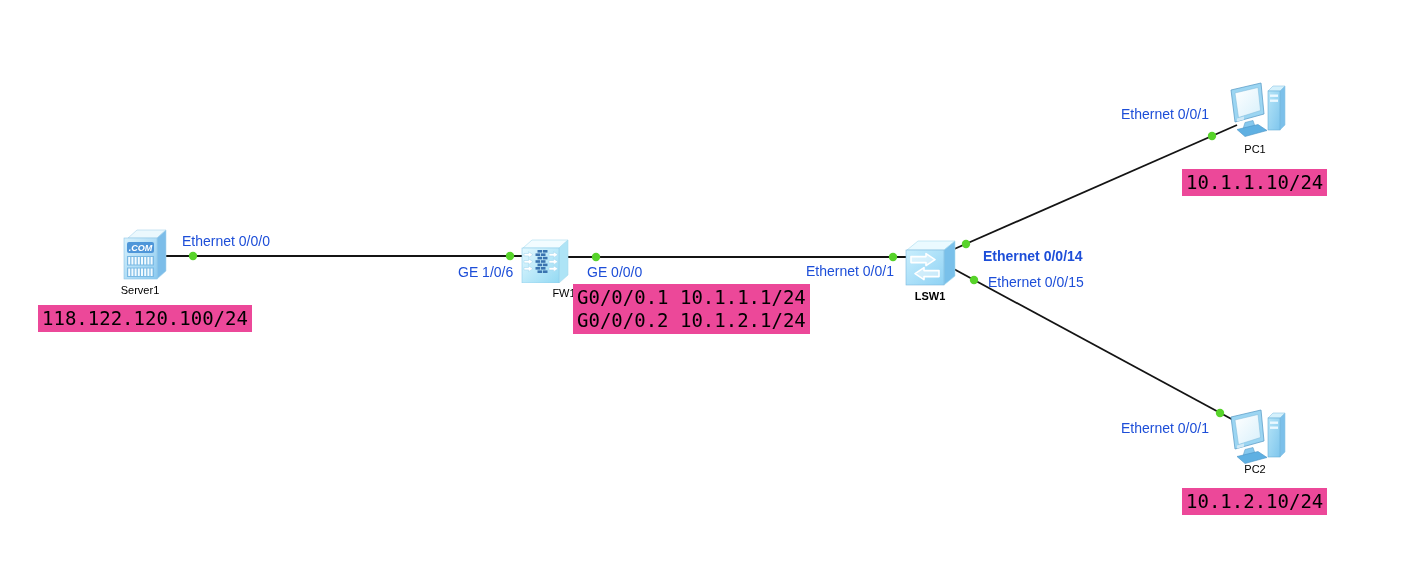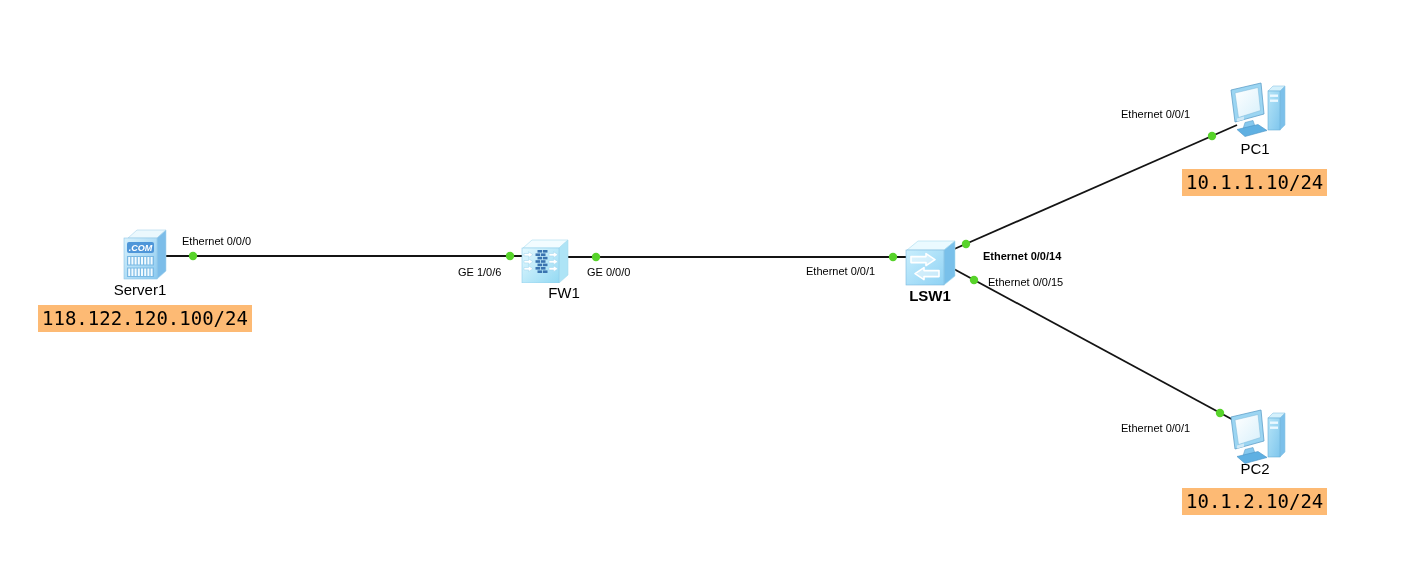--- a/index.html
+++ b/index.html
@@ -3,30 +3,30 @@
 <meta charset="utf-8">
 <style>
   html,body{margin:0;padding:0;background:#fff;}
   #canvas{
     position:relative;width:1402px;height:573px;background:#ffffff;
     font-family:"Liberation Sans",sans-serif;overflow:hidden;
   }
   #wires{position:absolute;left:0;top:0;width:1402px;height:573px;}
   .device{position:absolute;}
   .port-label{
-    position:absolute;font-size:11px;line-height:16px;color:#000000;
+    position:absolute;font-size:14px;line-height:16px;color:#1d4ed8;
     white-space:nowrap;
   }
   .device-name{
-    position:absolute;font-size:15px;line-height:16px;color:#000;
+    position:absolute;font-size:11px;line-height:16px;color:#000;
     text-align:center;white-space:nowrap;
   }
   .ip-note{
     position:absolute;font-family:"DejaVu Sans Mono","Liberation Mono",monospace;
-    font-size:19px;line-height:23px;color:#000;background:#fdba74;
+    font-size:19px;line-height:23px;color:#000;background:#ec4899;
     padding:2px 4px;white-space:pre;
   }
 </style>
 </head>
 <body>
 
 <div id="canvas">
 
   <svg id="wires">
     <g stroke="#141414" stroke-width="1.8" fill="none">
@@ -123,20 +123,21 @@
         <path d="M3,28.5 h4.5 v-1.8 l4.5,3 l-4.5,3 v-1.8 h-4.5 z"></path>
         <path d="M28,14.5 h4.5 v-1.8 l4.5,3 l-4.5,3 v-1.8 h-4.5 z"></path>
         <path d="M28,21.5 h4.5 v-1.8 l4.5,3 l-4.5,3 v-1.8 h-4.5 z"></path>
         <path d="M28,28.5 h4.5 v-1.8 l4.5,3 l-4.5,3 v-1.8 h-4.5 z"></path>
       </g>
     </svg>
   </div>
   <div class="device-name" style="left:526px;top:285px;width:42px;margin-left:17px;">FW1</div>
   <div class="port-label" style="left:458px;top:264px;">GE 1/0/6</div>
   <div class="port-label" style="left:587px;top:264px;">GE 0/0/0</div>
+  <div class="ip-note" style="left:573px;top:284px;"><span>G0/0/0.1 10.1.1.1/24</span><br><span>G0/0/0.2 10.1.2.1/24</span></div>
 
   <div class="device" style="left:905px;top:239px;width:52px;height:47px;">
     <svg width="52" height="47" viewBox="0 0 52 47">
       <defs>
         <linearGradient id="swF" x1="0" y1="0" x2="1" y2="1">
           <stop offset="0" stop-color="#c8eefd"></stop>
             <stop offset="1" stop-color="#8fd2f4"></stop>
         </linearGradient>
       </defs>
       <polygon points="2,11 13,2 50,2 39,11" fill="#eafaff" stroke="#a8dcef" stroke-width="0.6"></polygon>

